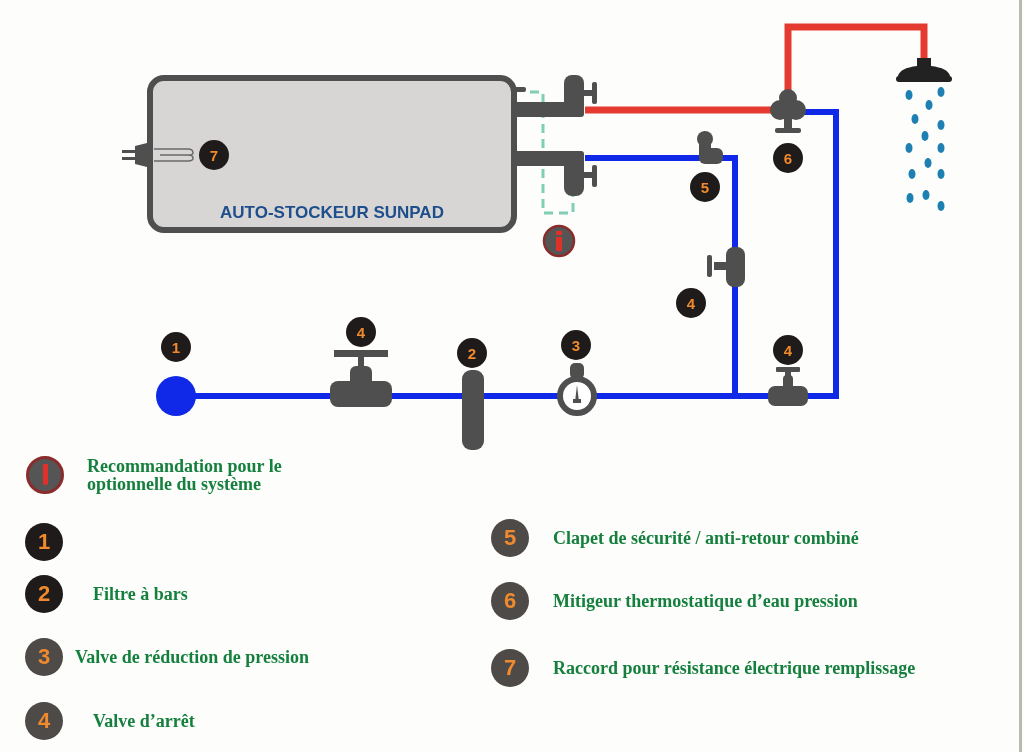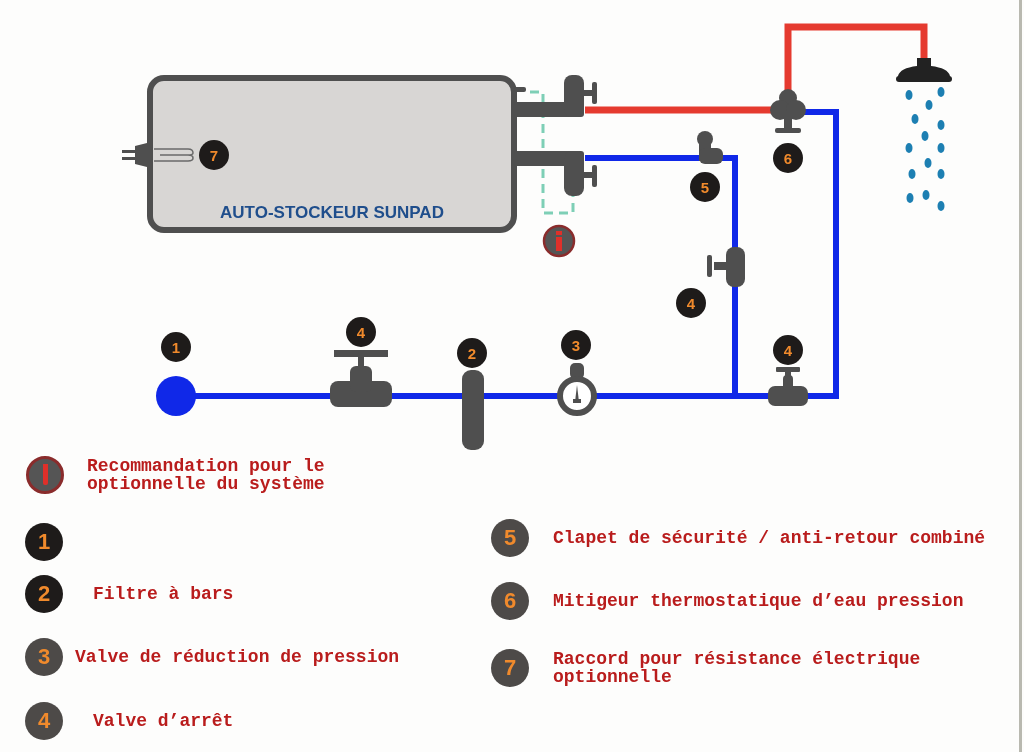--- a/index.html
+++ b/index.html
@@ -18,21 +18,21 @@
     display: flex; align-items: center; justify-content: center;
     font-family: "Liberation Sans", sans-serif; font-weight: bold; font-size: 22px; color: #f08a2c;
     flex: 0 0 auto;
   }
   .legend-badge.dark { background: #1e1b1a; }
   .legend-badge.grey { background: #4d4a48; }
   .legend-badge.info { background: #555; border: 3px solid #8a2c2c; width: 32px; height: 32px; box-sizing: content-box; }
   .info-bar { width: 5px; height: 20px; background: #e0302a; border-radius: 2px; position: relative; }
   .info-bar::before { content: ""; position: absolute; left: 0; top: -1px; width: 5px; height: 4px; background: #e0302a; }
   .legend-text {
-    font-family: Liberation Mono, monospace; font-weight: bold; font-size: 18px; color: #b91c1c;
+    font-family: Liberation Serif, serif; font-weight: bold; font-size: 18px; color: #15803d;
     line-height: 18px; margin-left: 50px;
   }
   .legend-text .l2 { display: block; }
 </style>
 </head>
 <body>
 
 <div class="right-border"></div>
 
 <svg id="diagram" viewBox="0 0 1024 460" xmlns="http://www.w3.org/2000/svg">
@@ -224,15 +224,15 @@
     </div>
   </div>
 
   <div class="legend-item" style="left:491px; top:582px;">
     <div class="legend-badge grey">6</div>
     <div class="legend-text" style="margin-left:24px;">Mitigeur thermostatique d’eau pression</div>
   </div>
 
   <div class="legend-item" style="left:491px; top:649px;">
     <div class="legend-badge grey">7</div>
-    <div class="legend-text" style="margin-left:24px;">Raccord pour résistance électrique optionnelle</div>
+    <div class="legend-text" style="margin-left:24px;">Raccord pour résistance électrique remplissage</div>
   </div>
 </div>
 
 </body></html>

